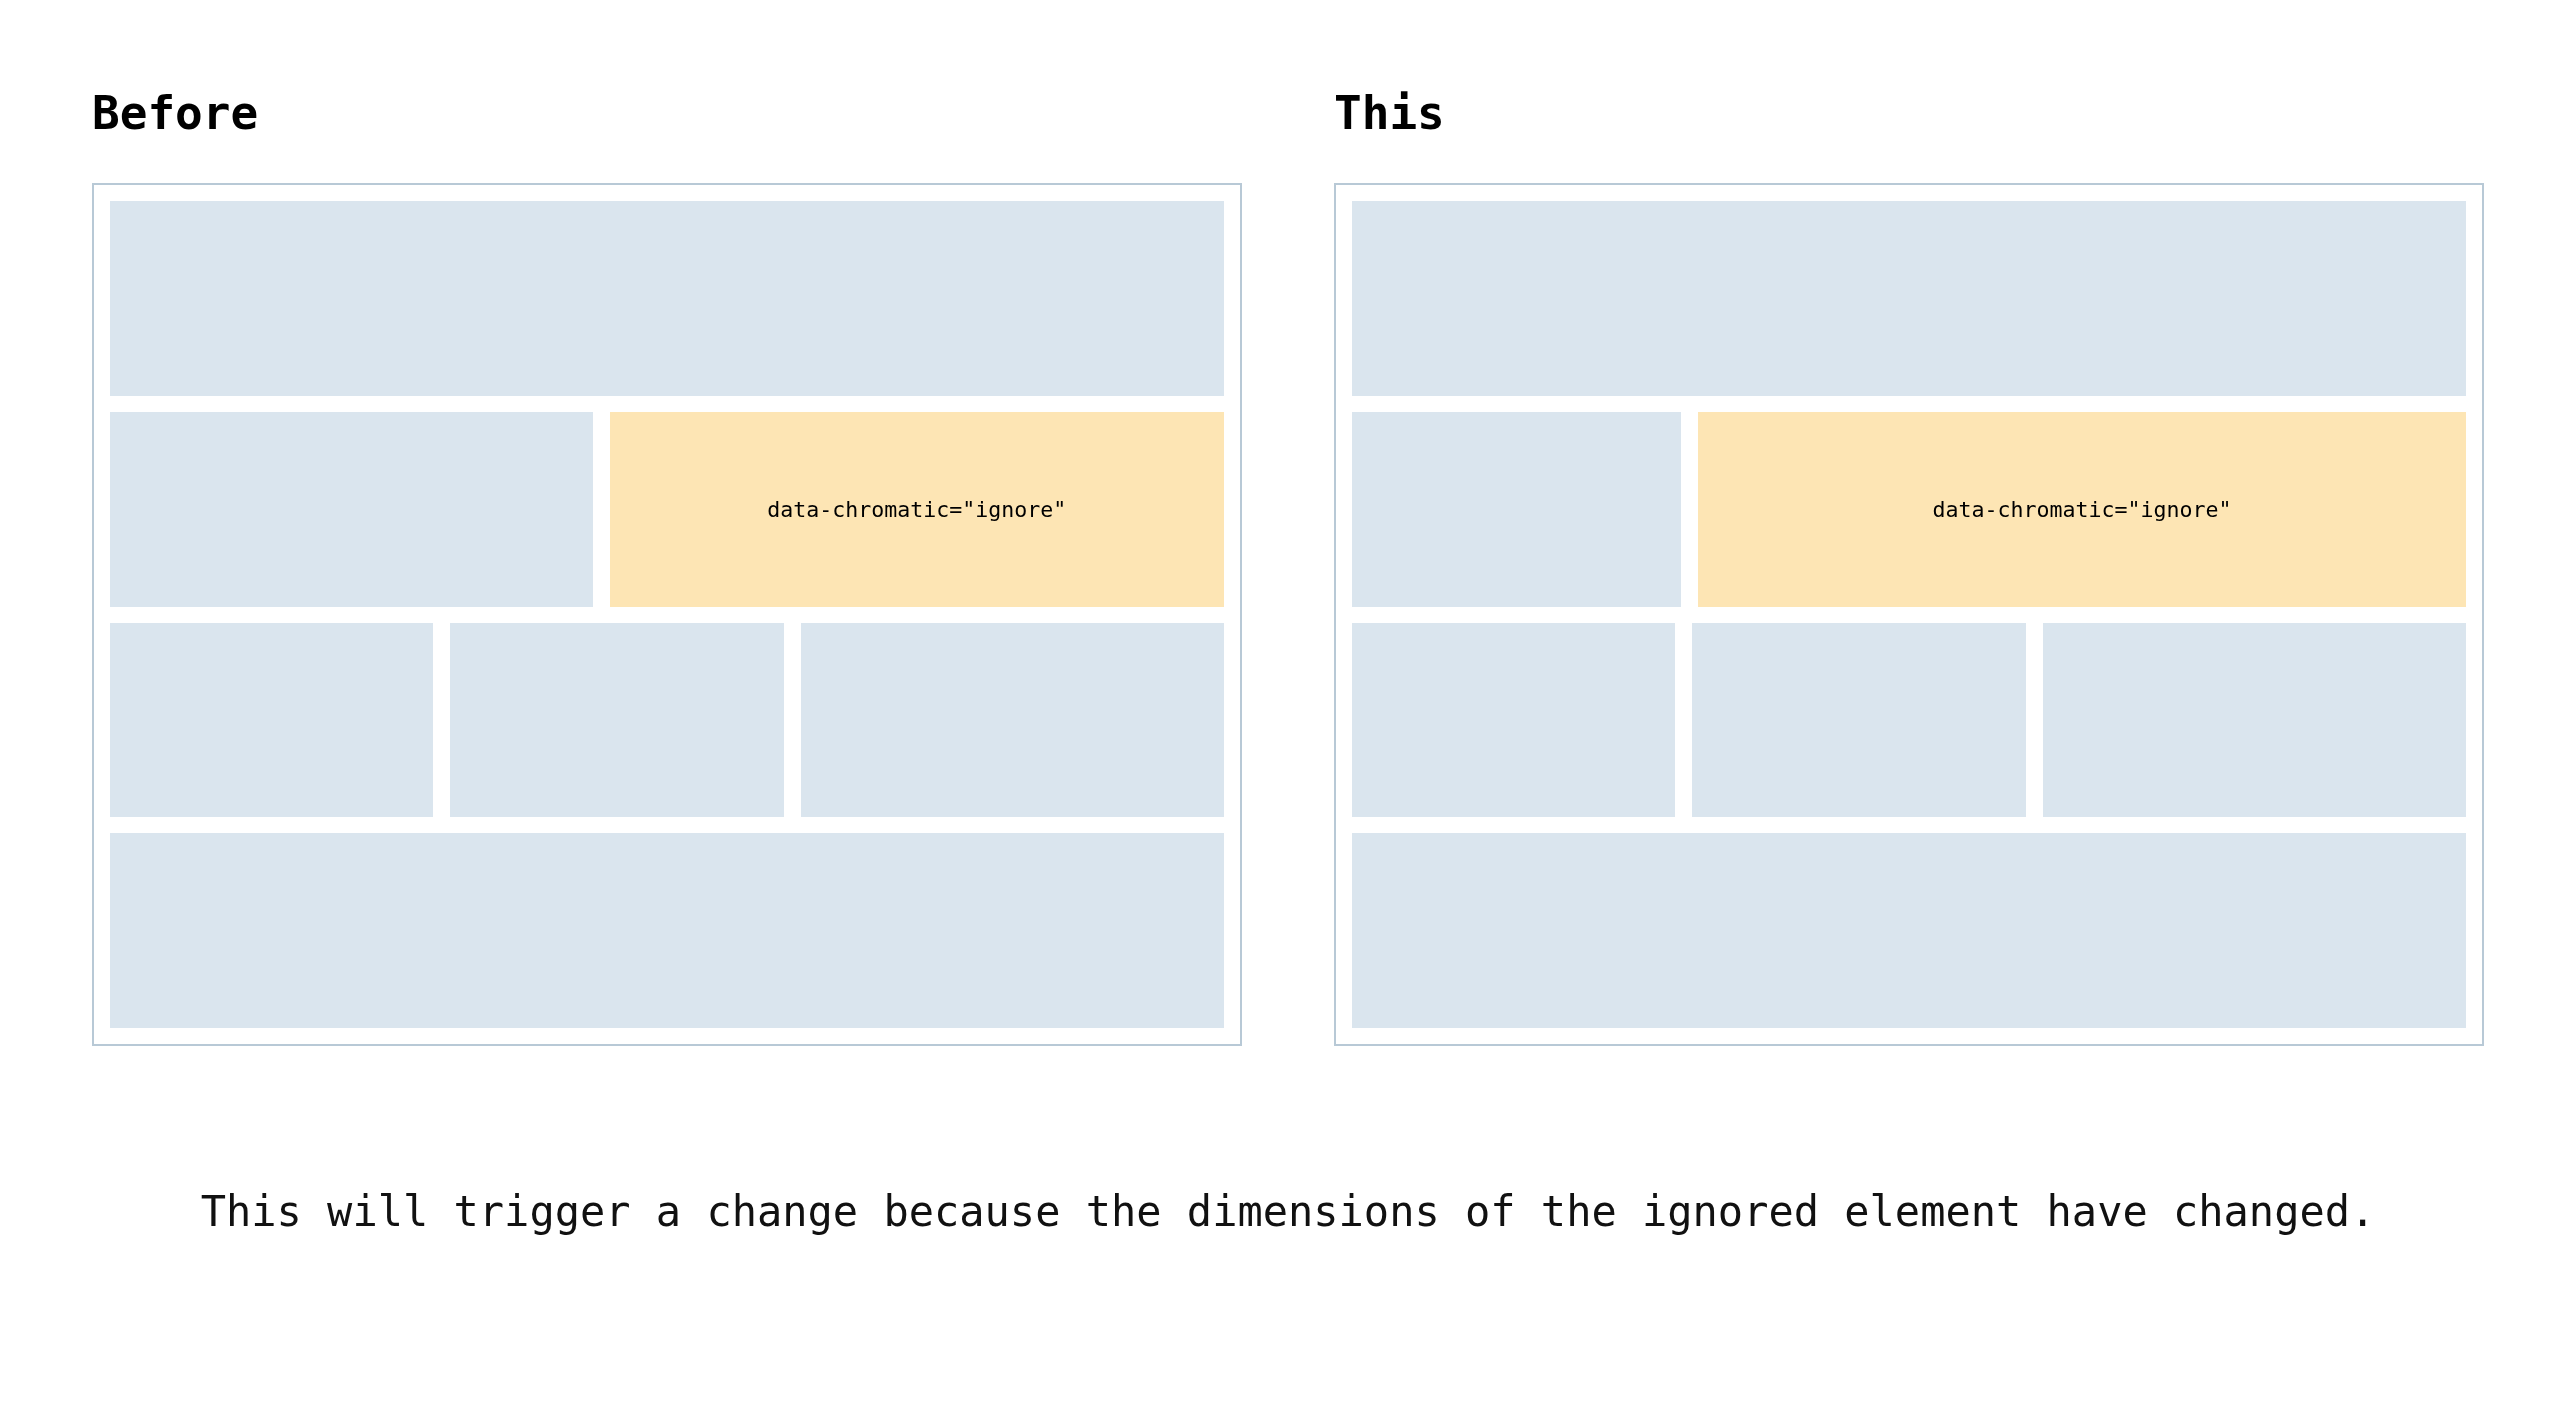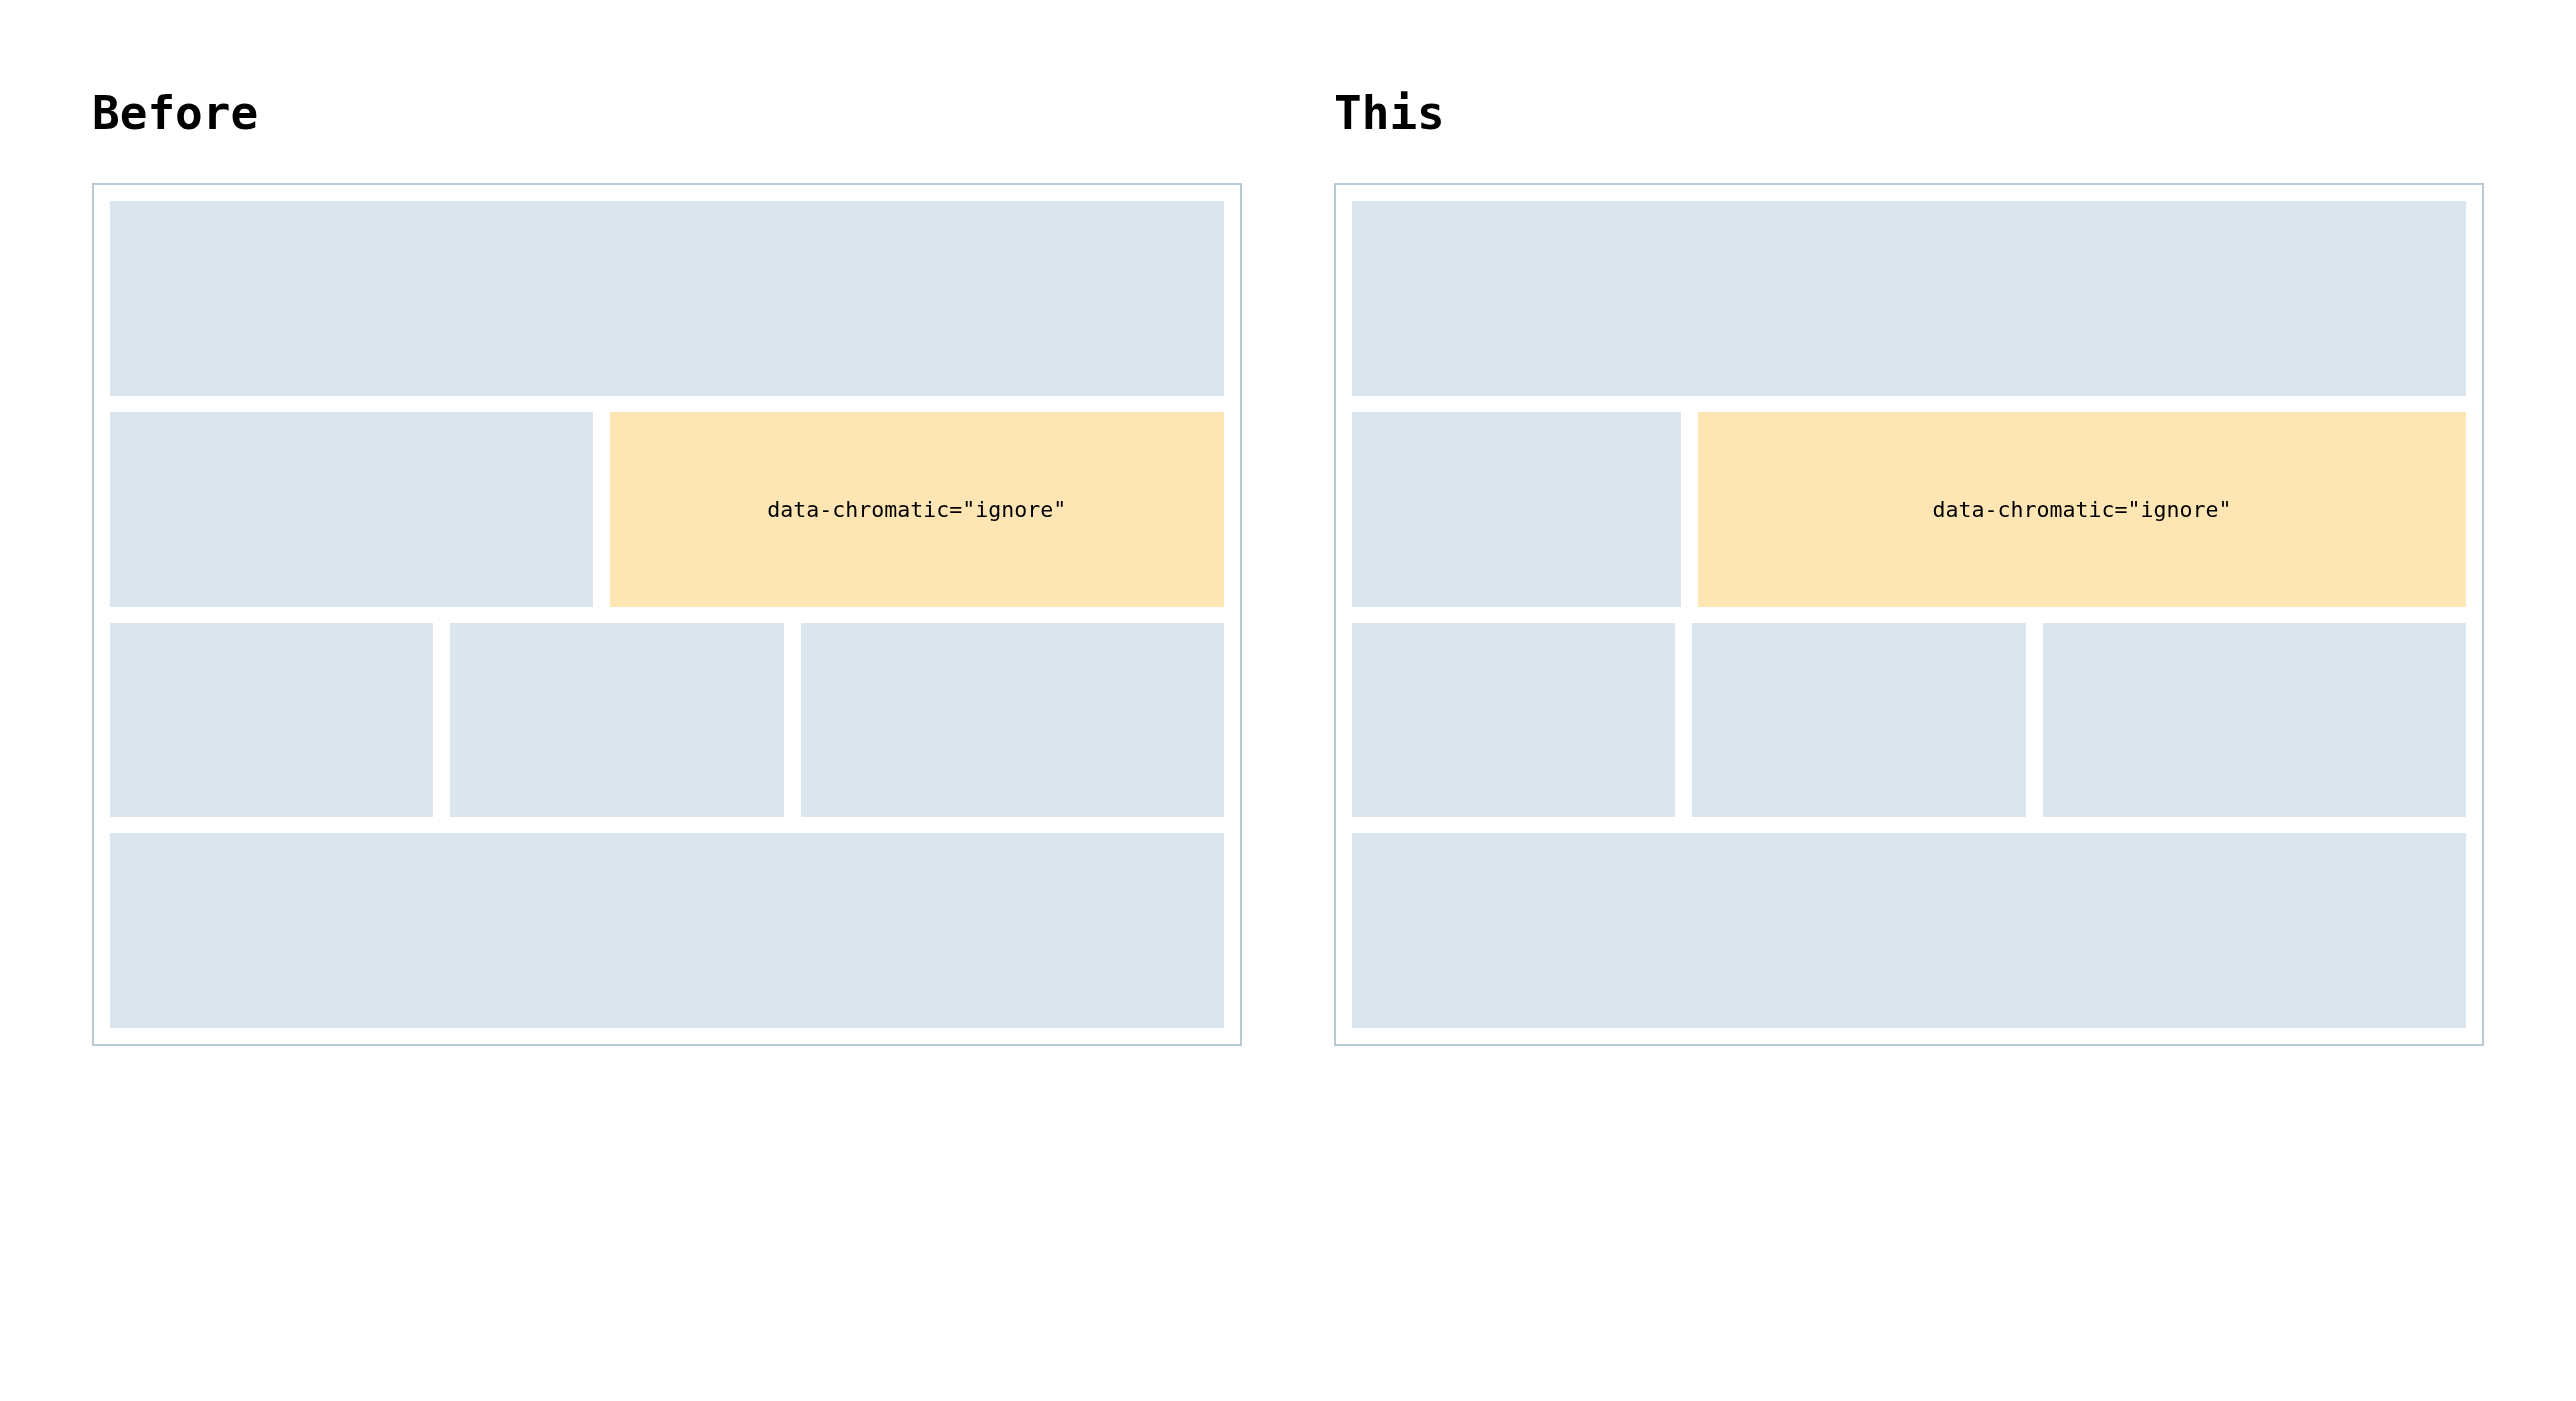--- a/index.html
+++ b/index.html
@@ -161,15 +161,16 @@
       <div class="block" style="flex:30"></div>
       <div class="block" style="flex:38"></div>
     </div>
 
     <div class="skeleton-row row-footer">
       <div class="block" style="flex:100"></div>
     </div>
 
   </div>
 
+  <div id="caption">This will trigger a change because the dimensions of the ignored element have changed.</div>
 
 </div>
 
 
 </body></html>

